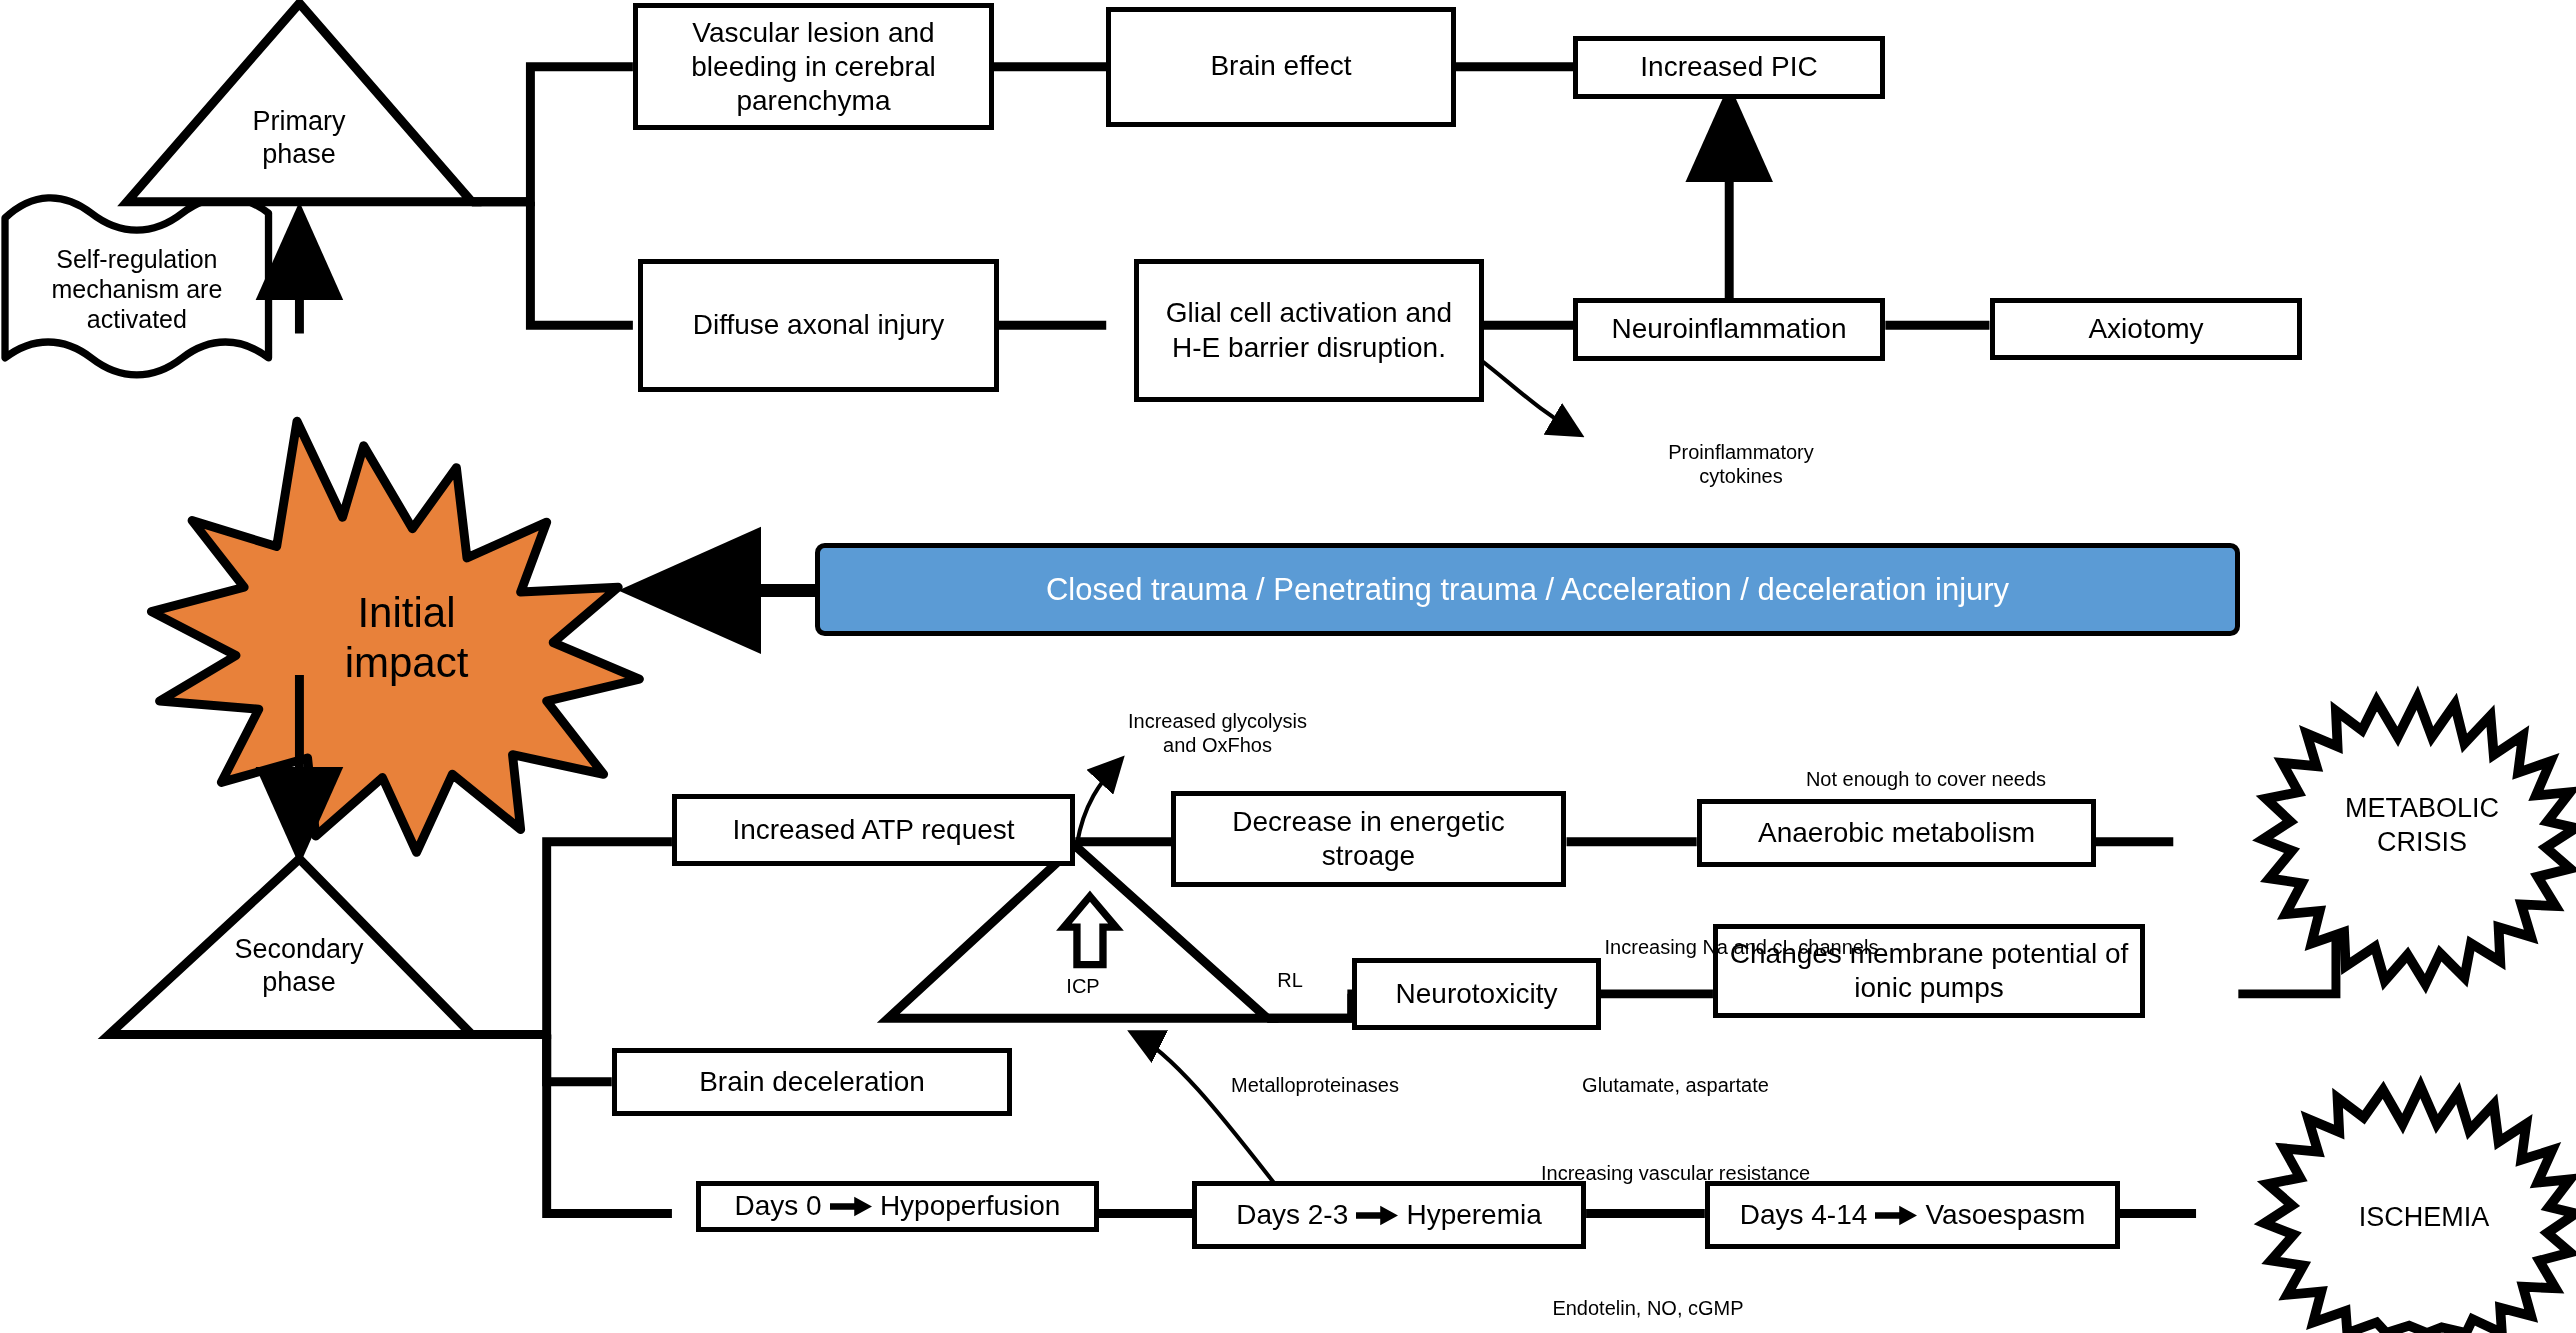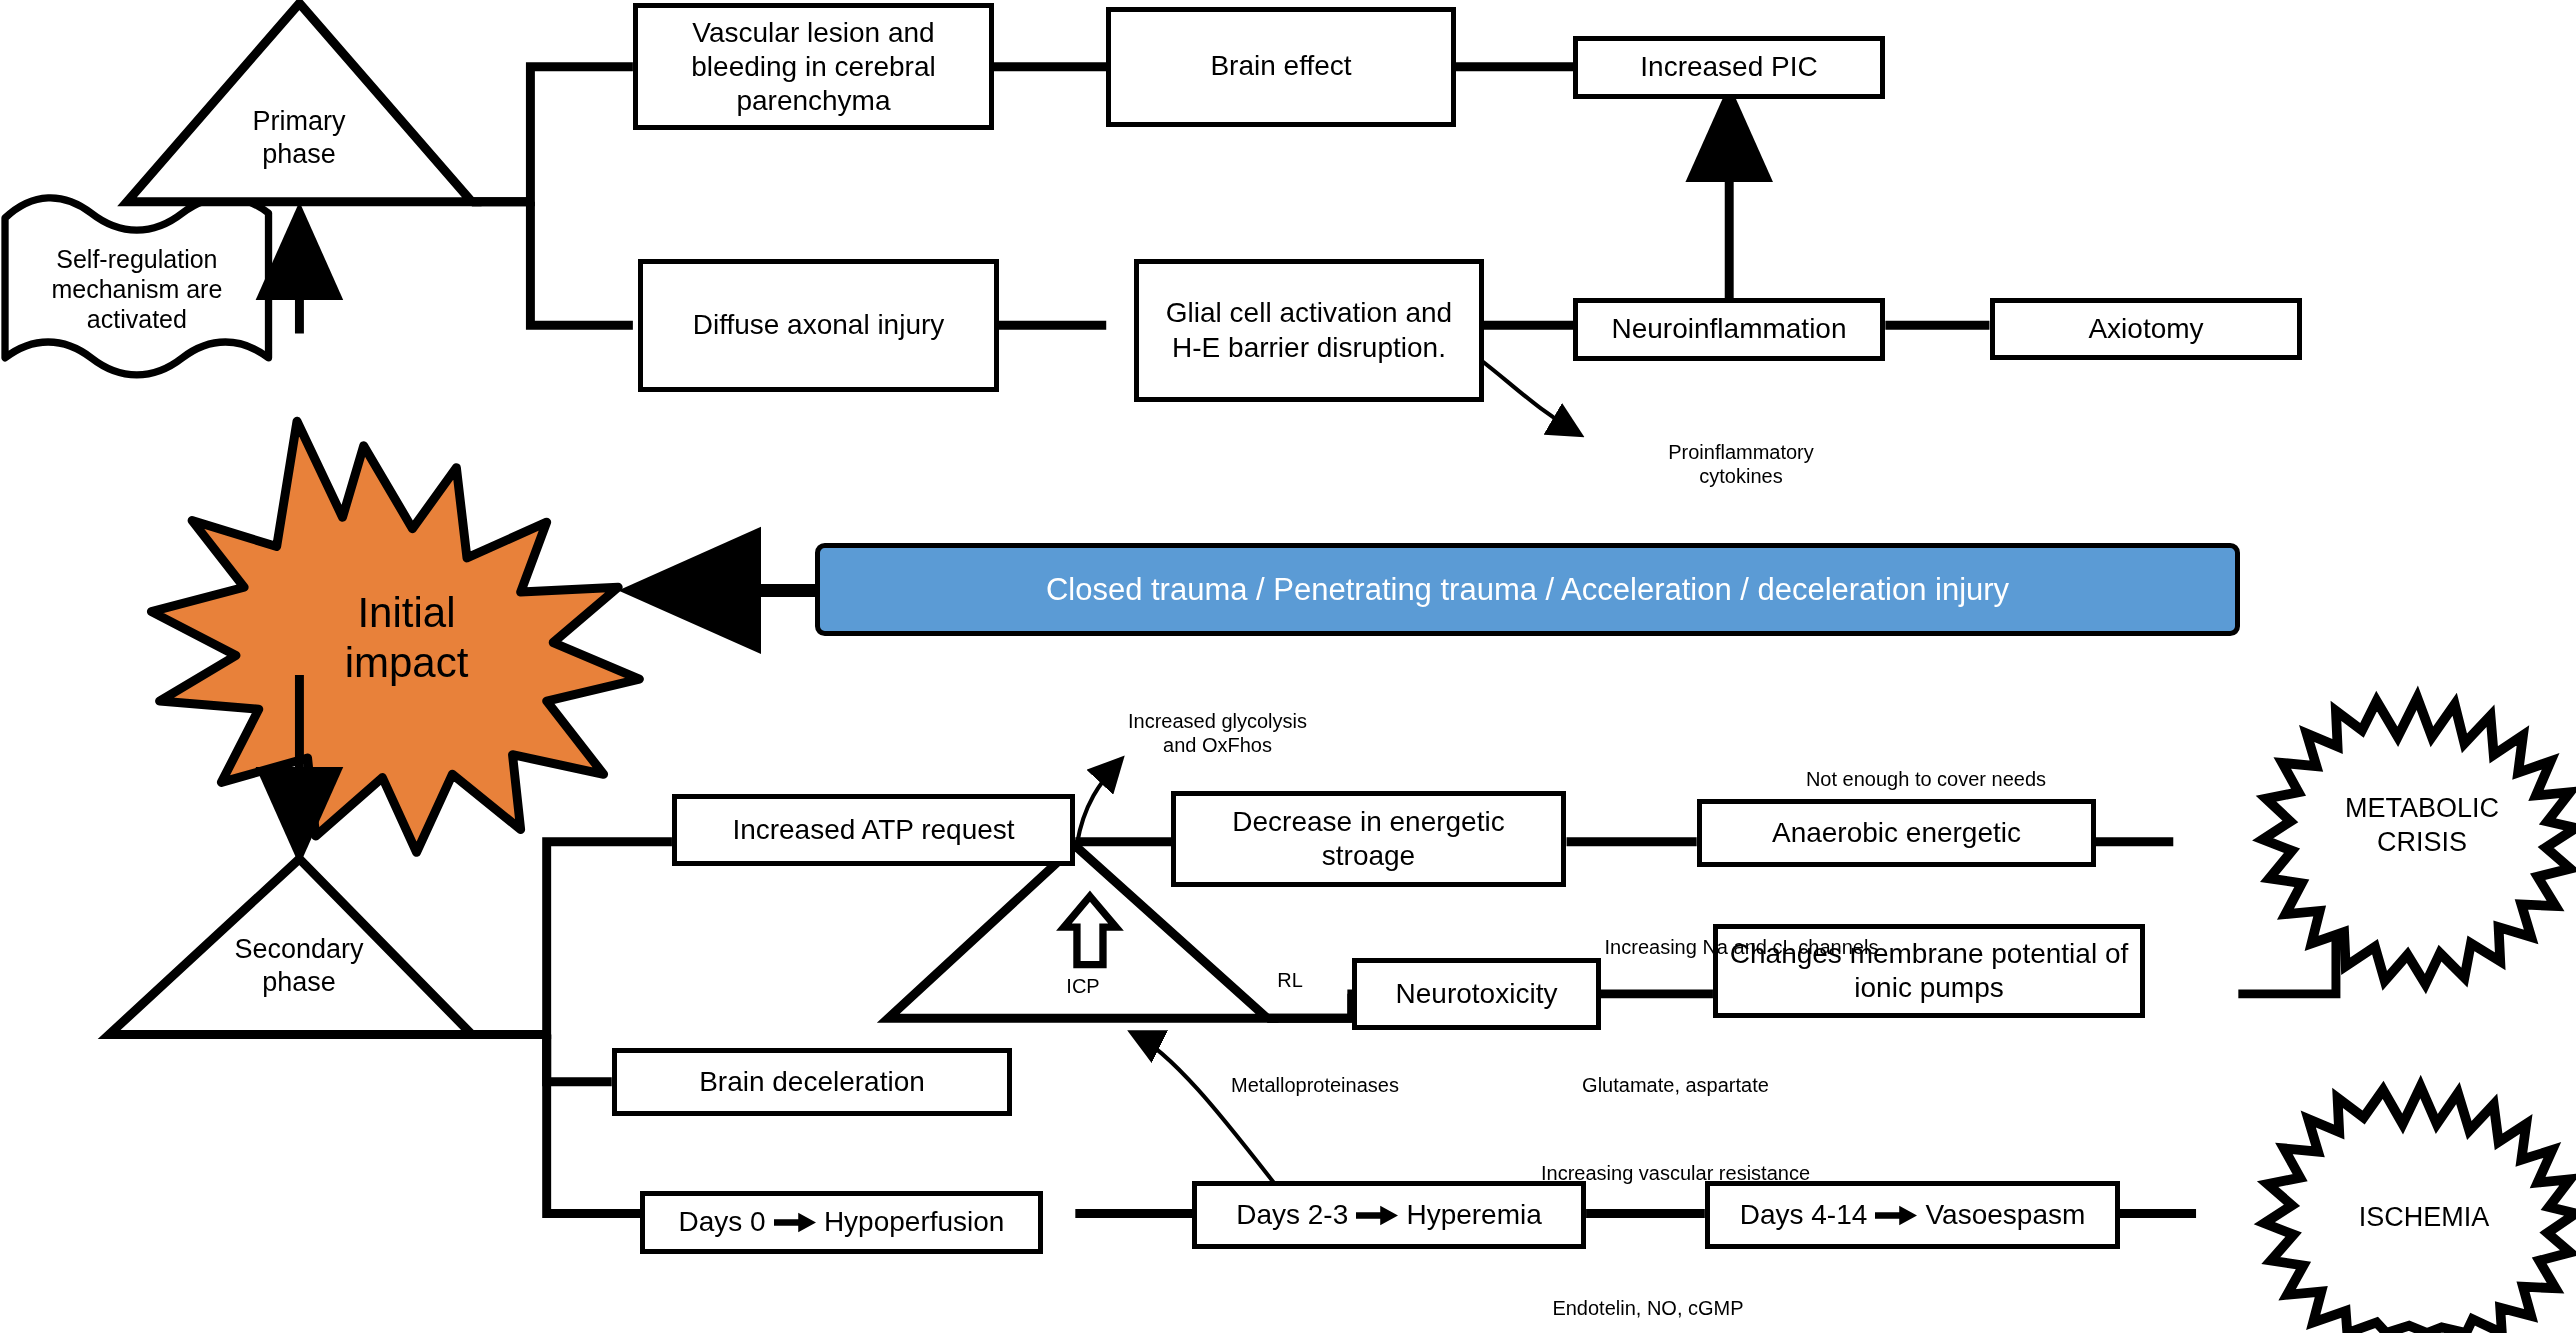--- a/index.html
+++ b/index.html
@@ -201,21 +201,21 @@
   </div>
 
   <div class="node" style="left:672px;top:794px;width:403px;height:72px;">
     <span>Increased ATP request</span>
   </div>
   <div class="node" style="left:1171px;top:791px;width:395px;height:96px;">
     <span style="white-space: pre-line;">Decrease in energetic
 stroage</span>
   </div>
   <div class="node" style="left:1697px;top:799px;width:399px;height:68px;">
-    <span>Anaerobic energetic</span>
+    <span>Anaerobic metabolism</span>
   </div>
 
   <div class="free" style="left:1079px;top:685px;width:277px;">
     <span style="white-space: pre-line;">Increased glycolysis
 and OxFhos</span>
   </div>
 
   <div class="free" style="left:1747px;top:743px;width:358px;">
     <span>Not enough to cover needs</span>
   </div>
@@ -249,21 +249,21 @@
   </div>
 
   <div class="node" style="left:612px;top:1048px;width:400px;height:68px;">
     <span>Brain deceleration</span>
   </div>
 
   <div class="free" style="left:1464px;top:1137px;width:423px;">
     <span>Increasing vascular resistance</span>
   </div>
 
-  <div class="node" style="left:640px;top:1181px;width:403px;height:63px;margin-top:10px;">
+  <div class="node" style="left:696px;top:1181px;width:403px;height:51px;">
     <span style="display:inline-flex;align-items:center;">
       <span>Days 0</span>
       <svg class="inlinearrow" width="42" height="21" viewBox="0 0 52 26">
         <path d="M0,9 L30,9 L30,1 L52,13 L30,25 L30,17 L0,17 Z" fill="#000"></path>
       </svg>
       <span>Hypoperfusion</span>
     </span>
   </div>
 
   <div class="node" style="left:1192px;top:1181px;width:394px;height:68px;">

